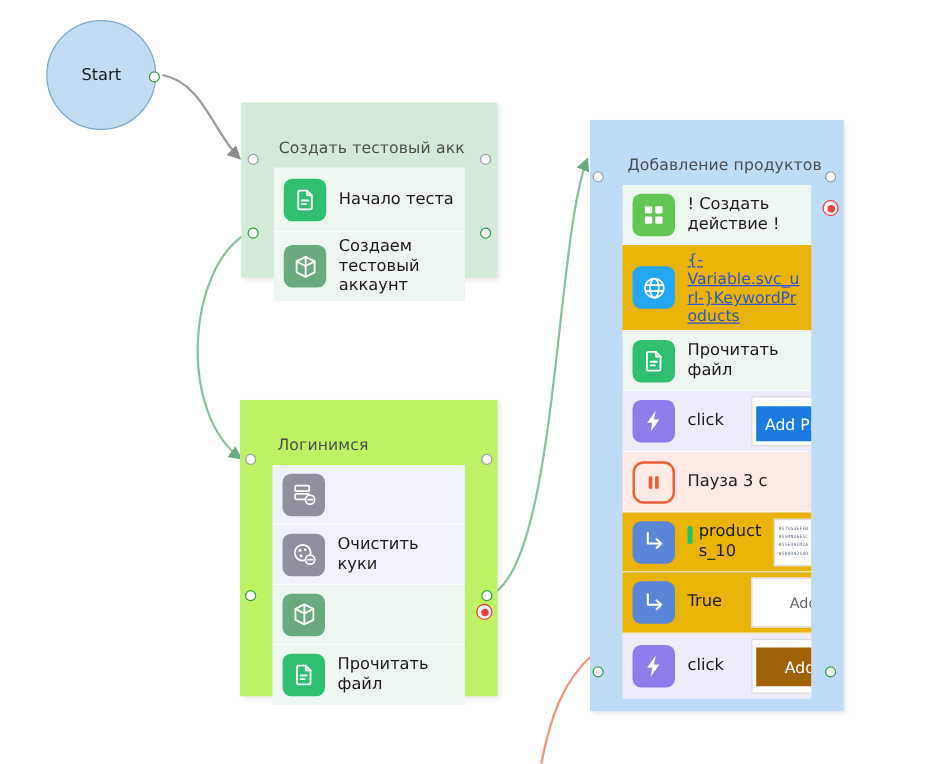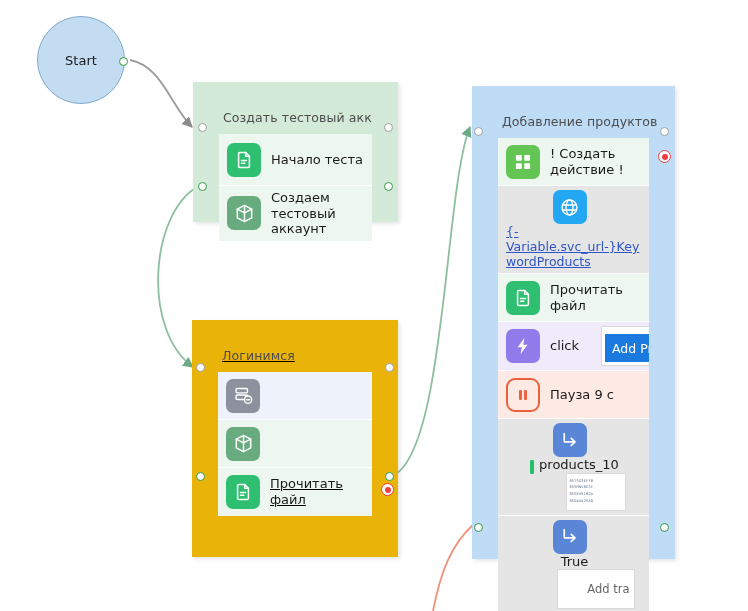--- a/index.html
+++ b/index.html
@@ -30,37 +30,37 @@
     padding:16px;
   }
   .group .group-title{
     font-size:12.5px;color:#4d4d4d;
     padding:12px 0 9px 14px;
     letter-spacing:.1px;
   }
   .group .rows{margin:0 10px 10px 10px;}
 
   .group.green{background:#d3ead8;}
-  .group.gray{background:#eab308;text-decoration:underline;}
+  .group.gray{background:#bef264;}
   .group.blue{background:#bfdcf7;}
 
   
   .row{
     position:relative;
     display:flex;align-items:center;
     min-height:48px;
     box-sizing:border-box;
     padding:4px 6px 4px 8px;
     border-bottom:1px solid rgba(255,255,255,.85);
     background:#eef2fb;
     overflow:hidden;
   }
   .row:last-child{border-bottom:none;}
   .row.tint-green{background:#edf7ef;}
-  .row.tint-blue{background:#e5e5e5;flex-direction:column;}
+  .row.tint-blue{background:#eab308;}
   .row.tint-purple{background:#efebfb;}
   .row.tint-red{background:#fdeae4;}
   .row.tint-plain{background:#eef2fb;}
 
   .icon{
     width:34px;height:34px;border-radius:7px;
     flex:0 0 34px;
     display:flex;align-items:center;justify-content:center;
     margin-right:10px;
   }
@@ -98,21 +98,21 @@
     overflow:hidden;
   }
   .thumb.btn-blue{width:78px;height:40px;padding:4px 3px 3px 3px;align-items:flex-end;}
   .thumb.btn-blue .bluebar{
     width:100%;height:28px;background:#1a7ae0;color:#fff;
     display:flex;align-items:center;justify-content:center;
     font-size:12.5px;white-space:nowrap;
   }
   .thumb.btn-blue2{width:78px;height:44px;padding:3px;}
   .thumb.btn-blue2 .bluebar{
-    width:100%;height:31px;background:#0c4a6e;color:#fff;
+    width:100%;height:31px;background:#a16207;color:#fff;
     display:flex;align-items:center;justify-content:center;
     font-size:12.5px;white-space:nowrap;
   }
   .thumb.text-thumb{
     width:78px;height:40px;padding:4px 4px;
     align-items:center;justify-content:flex-end;
     font-size:11.5px;color:#666;white-space:nowrap;
   }
   .thumb.micro{
     width:60px;height:38px;padding:4px 3px;
@@ -215,20 +215,33 @@
         <span class="icon ic-gray">
           <svg width="21" height="21" viewBox="0 0 24 24" fill="none" stroke="#fff" stroke-width="1.6" stroke-linecap="round" stroke-linejoin="round">
             <rect x="3.5" y="4" width="13" height="5" rx="1.2"></rect>
             <rect x="3.5" y="11.5" width="13" height="5" rx="1.2"></rect>
             <circle cx="17.2" cy="16.8" r="4.2" fill="#8c919d"></circle>
             <path d="M15.2 16.8h4"></path>
           </svg>
         </span>
       </div>
 
+      <div class="row tint-plain">
+        <span class="icon ic-gray">
+          <svg width="21" height="21" viewBox="0 0 24 24" fill="none" stroke="#fff" stroke-width="1.6" stroke-linecap="round" stroke-linejoin="round">
+            <circle cx="10.5" cy="10.5" r="7.3"></circle>
+            <circle cx="8" cy="8.4" r="1.5" fill="#fff" stroke="none"></circle>
+            <circle cx="12.8" cy="7.8" r="1.2" fill="#fff" stroke="none"></circle>
+            <circle cx="9" cy="13.4" r="1.3" fill="#fff" stroke="none"></circle>
+            <circle cx="17.2" cy="16.8" r="4.2" fill="#8c919d"></circle>
+            <path d="M15.2 16.8h4"></path>
+          </svg>
+        </span>
+        <span class="row-label">Очистить куки</span>
+      </div>
 
       <div class="row tint-green">
         <span class="icon ic-green-dim">
           <svg width="21" height="21" viewBox="0 0 24 24" fill="none" stroke="#fff" stroke-width="1.7" stroke-linecap="round" stroke-linejoin="round">
             <path d="M12 2.8 20.2 7v10L12 21.2 3.8 17V7z"></path>
             <path d="M12 2.8V21.2"></path>
               <path d="M20.2 7 12 11.2 3.8 7"></path>
           </svg>
         </span>
       </div>
@@ -246,21 +259,21 @@
       </div>
     </div>
 
     <div class="port gray" style="left:4px;top:43px;"></div>
     <div class="port gray" style="right:4px;top:43px;"></div>
     <div class="port green" style="left:4px;top:152px;"></div>
     <div class="port green" style="right:4px;top:152px;"></div>
     <div class="bp" style="right:4px;top:163px;"></div>
   </div>
 
-  <div class="group blue" style="left:472px;top:86px;width:203px;height:473px;">
+  <div class="group blue" style="left:472px;top:96px;width:203px;height:473px;">
     <div class="group-title">Добавление продуктов</div>
     <div class="rows">
 
       <div class="row tint-green">
         <span class="icon ic-lime">
           <svg width="20" height="20" viewBox="0 0 24 24" fill="#fff">
             <rect x="3.5" y="3.5" width="7" height="7" rx="1.1"></rect>
             <rect x="13.5" y="3.5" width="7" height="7" rx="1.1"></rect>
             <rect x="3.5" y="13.5" width="7" height="7" rx="1.1"></rect>
             <rect x="13.5" y="13.5" width="7" height="7" rx="1.1"></rect>
@@ -304,21 +317,21 @@
         </span>
       </div>
 
       <div class="row tint-red">
         <span class="icon ic-pause">
           <svg width="16" height="16" viewBox="0 0 24 24" fill="#ec613c">
             <rect x="6" y="4.5" width="4.4" height="15" rx="1.4"></rect>
             <rect x="13.6" y="4.5" width="4.4" height="15" rx="1.4"></rect>
           </svg>
         </span>
-        <span class="row-label">Пауза 9 с</span>
+        <span class="row-label">Пауза 3 с</span>
       </div>
 
       <div class="row tint-blue">
         <span class="icon ic-blue">
           <svg width="21" height="21" viewBox="0 0 24 24" fill="none" stroke="#fff" stroke-width="1.9" stroke-linecap="round" stroke-linejoin="round">
             <path d="M6 4v9.5h12"></path>
               <path d="M14 9.5l4.2 4-4.2 4"></path>
           </svg>
         </span>
         <span class="row-label withbar">products_10</span>

